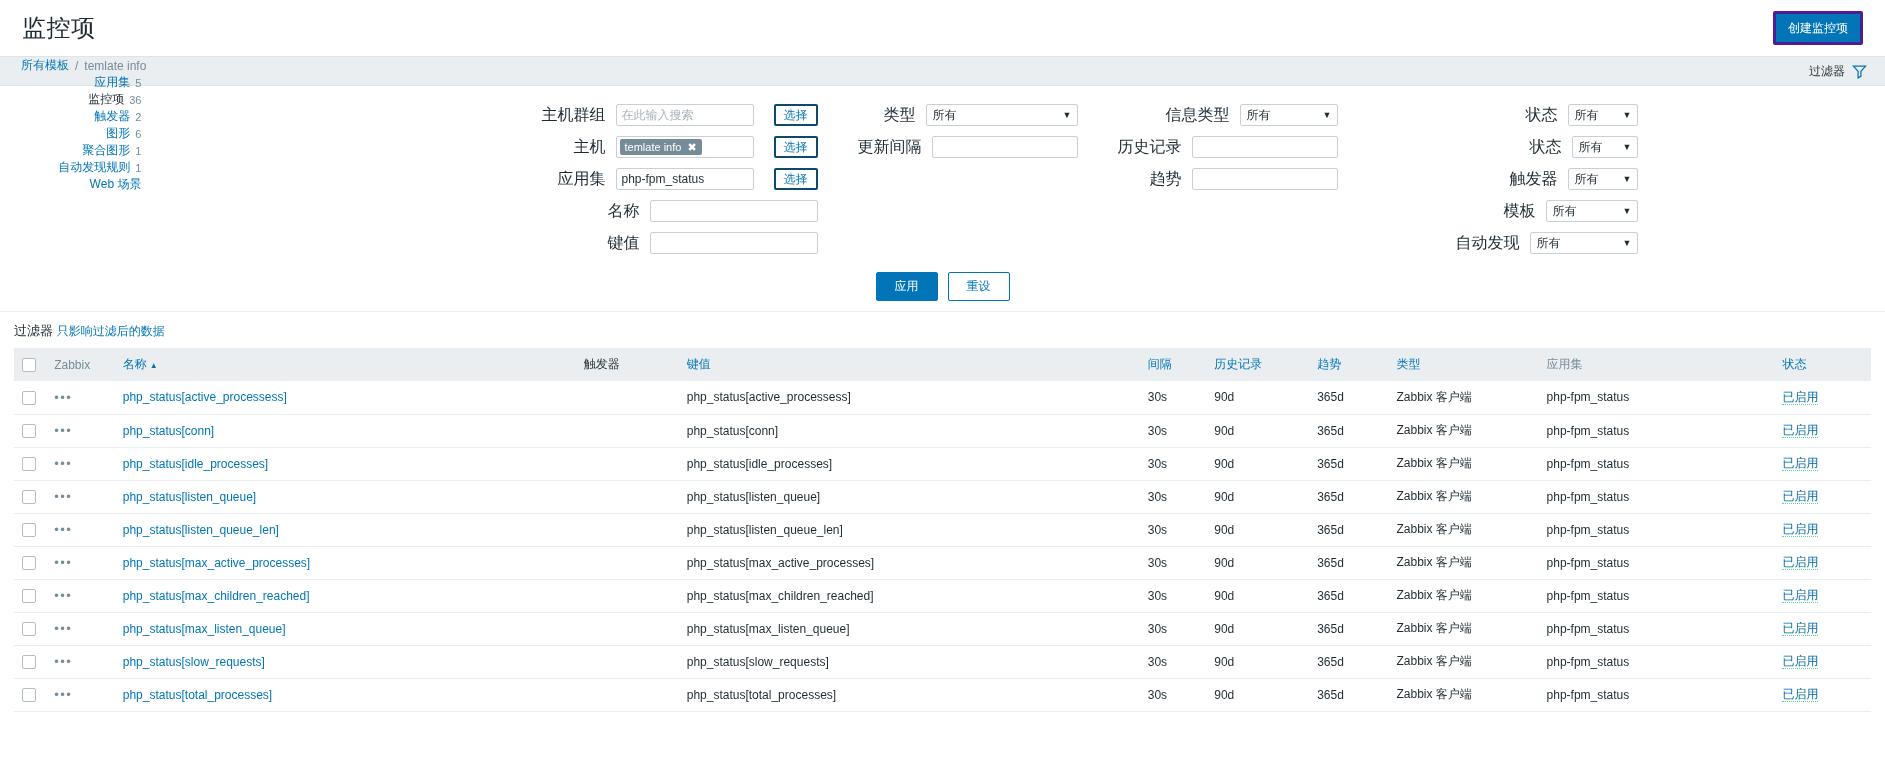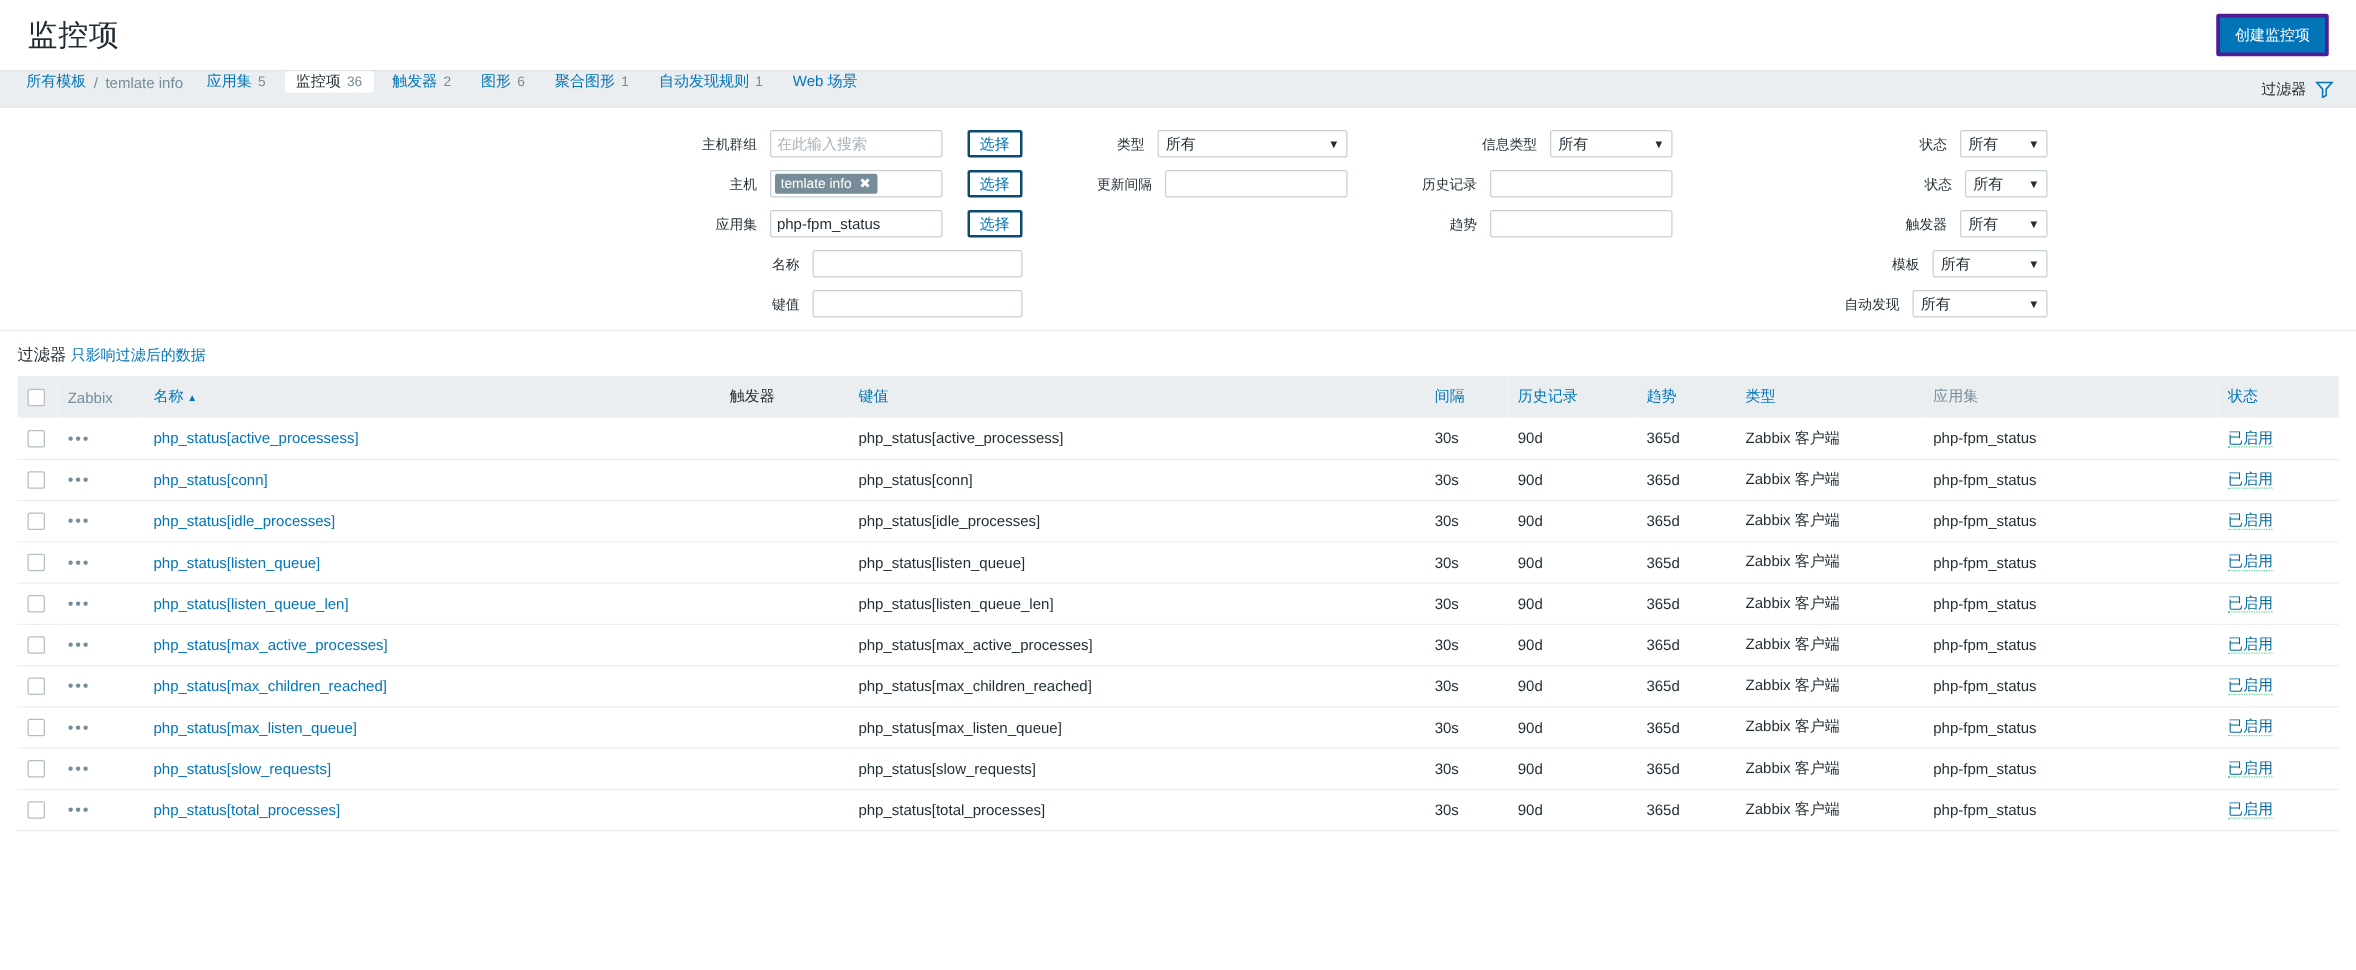--- a/index.html
+++ b/index.html
@@ -51,21 +51,22 @@
     background: #ebeef0;
     border-top: 1px solid #dfe4e7;
     border-bottom: 1px solid #dfe4e7;
     display: flex;
     align-items: stretch;
     padding: 0 14px;
     position: relative;
   }
   .tabs {
     display: flex;
-    align-items: flex-start;
+    align-items: flex-end;
+    flex-direction: column;
   }
   .crumb {
     display: flex;
     align-items: center;
     padding: 0 7px;
     font-size: 12px;
     color: #0275b8;
     cursor: pointer;
     white-space: nowrap;
   }
@@ -119,21 +120,21 @@
   .fcol.c3 { width: 260px; }
   .fcol.c4 { width: 300px; }
 
   .frow {
     display: flex;
     align-items: center;
     justify-content: flex-end;
     height: 22px;
   }
   .flabel {
-    font-size: 11px;
+    font-size: 16px;
     color: #1f2c33;
     text-align: right;
     padding-right: 10px;
     white-space: nowrap;
   }
   .fctl { display: flex; align-items: center; gap: 20px; }
 
   input.txt {
     height: 22px;
     border: 1px solid #c8d0d6;
@@ -477,20 +478,24 @@
         <div class="flabel">自动发现</div>
         <div class="sel w-ds">
           <span>所有</span>
           <span class="caret">▼</span>
         </div>
       </div>
     </div>
 
   </div>
 
+  <div class="filter-actions">
+    <button class="btn-apply">应用</button>
+    <button class="btn-reset">重设</button>
+  </div>
 </div>
 
 <div class="filter-note">
   <span>过滤器</span>
   <span class="sub">只影响过滤后的数据</span>
 </div>
 
 <div class="table-wrap">
   <table class="list">
     <thead>

